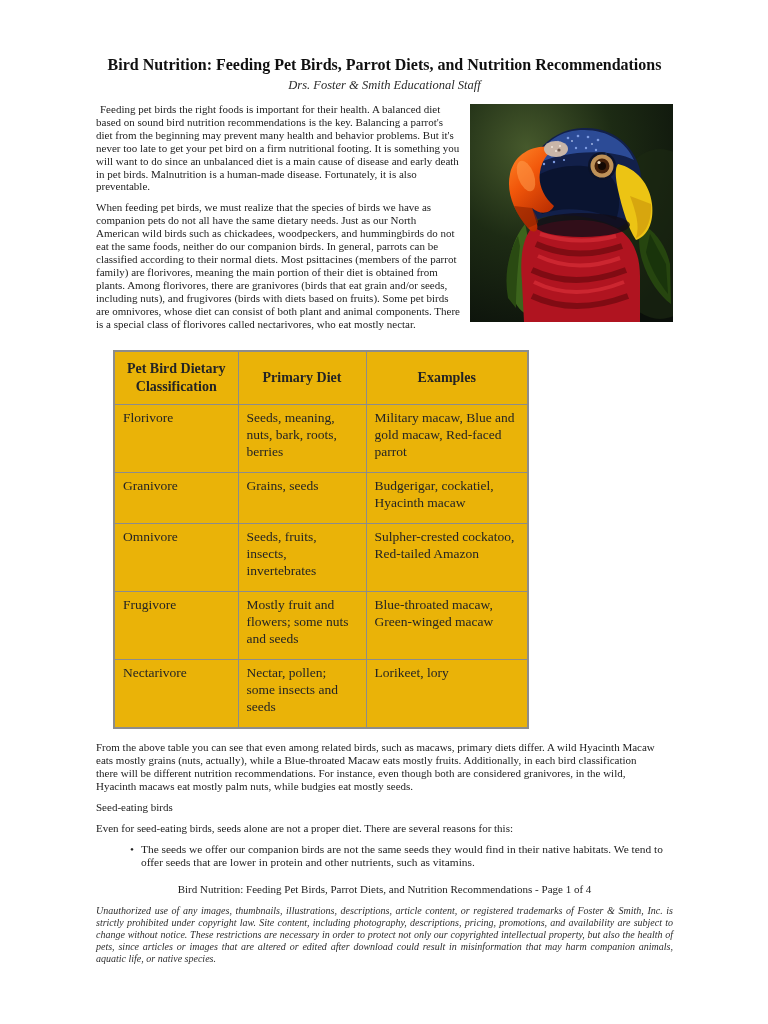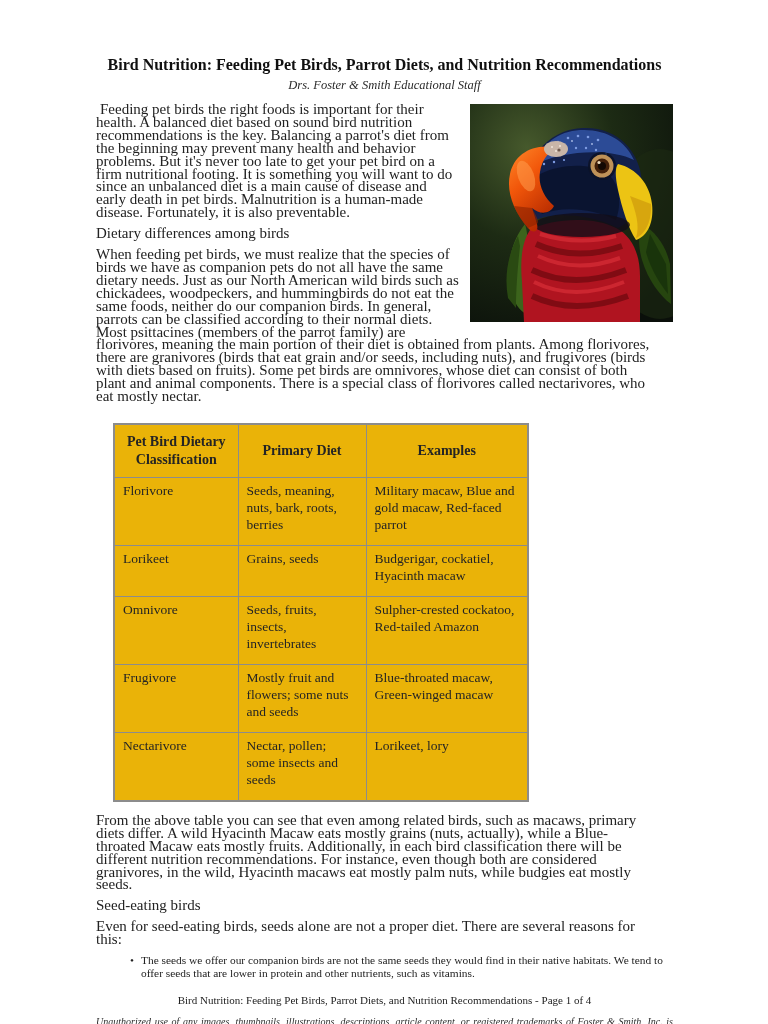--- a/index.html
+++ b/index.html
@@ -11,21 +11,21 @@
 
   .title { text-align:center; font-weight:bold; font-size:16px; line-height:21px; margin:0 0 3px 0; color:#101010; }
   .byline { text-align:center; font-style:italic; font-size:12.5px; line-height:15px; margin:0 0 10px 0; color:#2a2a2a; }
 
   .photo {
     float:right; width:203px; height:218px; margin:1px 0 8px 10px;
   }
   .photo svg { display:block; width:203px; height:218px; }
 
   p.body, p.section-heading {
-    font-size:15px; line-height:12.9px; margin:0 16px 8px 0; color:#222;
+    font-size:11px; line-height:12.9px; margin:0 16px 8px 0; color:#222;
   }
   p.intro { text-indent:4px; }
 
   table.diet {
     border-collapse:collapse; margin:12px 0 0 17px;
     border:2px solid #8c8c8c; background:#eab308; color:#242424;
   }
   table.diet th, table.diet td { border:1px solid #8c8c8c; }
   table.diet th {
     font-size:14px; font-weight:bold; text-align:center; vertical-align:middle;
@@ -142,21 +142,20 @@
           <circle cx="132" cy="62" r="14" fill="#0c1226" opacity="0.85"></circle>
           <circle cx="132" cy="62" r="11.5" fill="#bf9258"></circle>
           <circle cx="132" cy="62" r="7.5" fill="#43200a"></circle>
           <circle cx="132" cy="62" r="4" fill="#120803"></circle>
           <circle cx="129" cy="58.5" r="1.6" fill="#ead9bc"></circle>
         </svg>
       </div>
 
       <p class="body intro">Feeding pet birds the right foods is important for their health. A balanced diet based on sound bird nutrition recommendations is the key. Balancing a parrot's diet from the beginning may prevent many health and behavior problems. But it's never too late to get your pet bird on a firm nutritional footing. It is something you will want to do since an unbalanced diet is a main cause of disease and early death in pet birds. Malnutrition is a human-made disease. Fortunately, it is also preventable.</p>
 
-      <p class="section-heading">Dietary differences among birds</p>
 
       <p class="body">When feeding pet birds, we must realize that the species of birds we have as companion pets do not all have the same dietary needs. Just as our North American wild birds such as chickadees, woodpeckers, and hummingbirds do not eat the same foods, neither do our companion birds. In general, parrots can be classified according to their normal diets. Most psittacines (members of the parrot family) are florivores, meaning the main portion of their diet is obtained from plants. Among florivores, there are granivores (birds that eat grain and/or seeds, including nuts), and frugivores (birds with diets based on fruits). Some pet birds are omnivores, whose diet can consist of both plant and animal components. There is a special class of florivores called nectarivores, who eat mostly nectar.</p>
 
       <div class="clear"></div>
 
       <table class="diet">
         <colgroup>
           <col class="col-class">
             <col class="col-diet">
             <col class="col-ex">
@@ -168,21 +167,21 @@
             <th>Examples</th>
           </tr>
         </thead>
         <tbody>
           <tr>
             <td>Florivore</td>
             <td>Seeds, meaning, nuts, bark, roots, berries</td>
             <td>Military macaw, Blue and gold macaw, Red-faced parrot</td>
           </tr>
           <tr>
-            <td>Lorikeet</td>
+            <td>Granivore</td>
             <td>Grains, seeds</td>
             <td>Budgerigar, cockatiel, Hyacinth macaw</td>
           </tr>
           <tr>
             <td>Omnivore</td>
             <td>Seeds, fruits, insects, invertebrates</td>
             <td>Sulpher-crested cockatoo, Red-tailed Amazon</td>
           </tr>
           <tr>
             <td>Frugivore</td>

